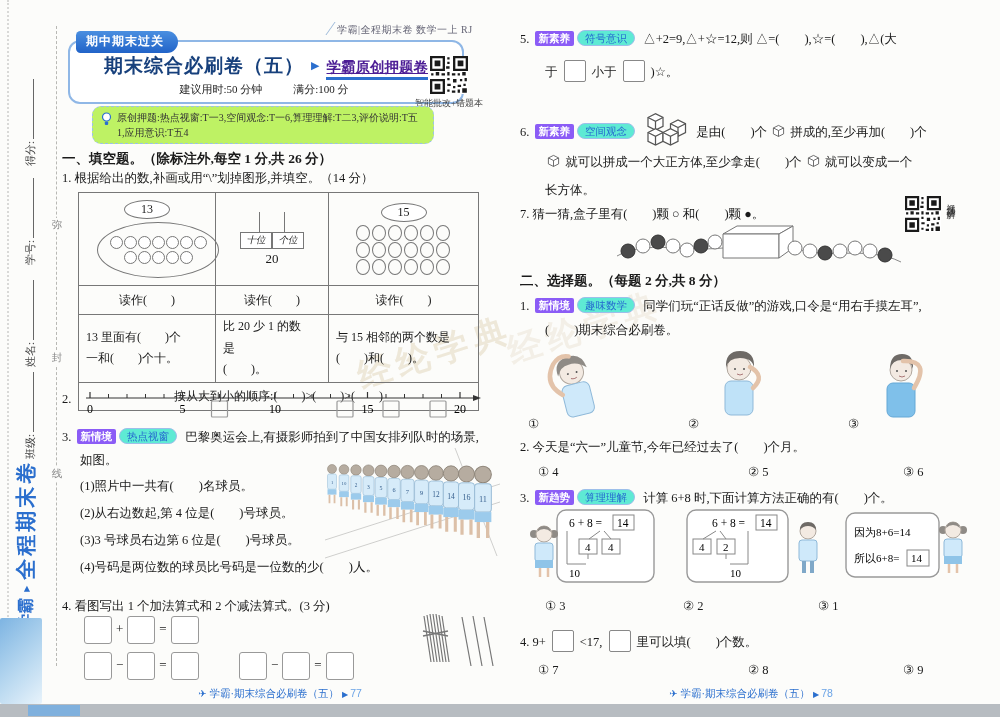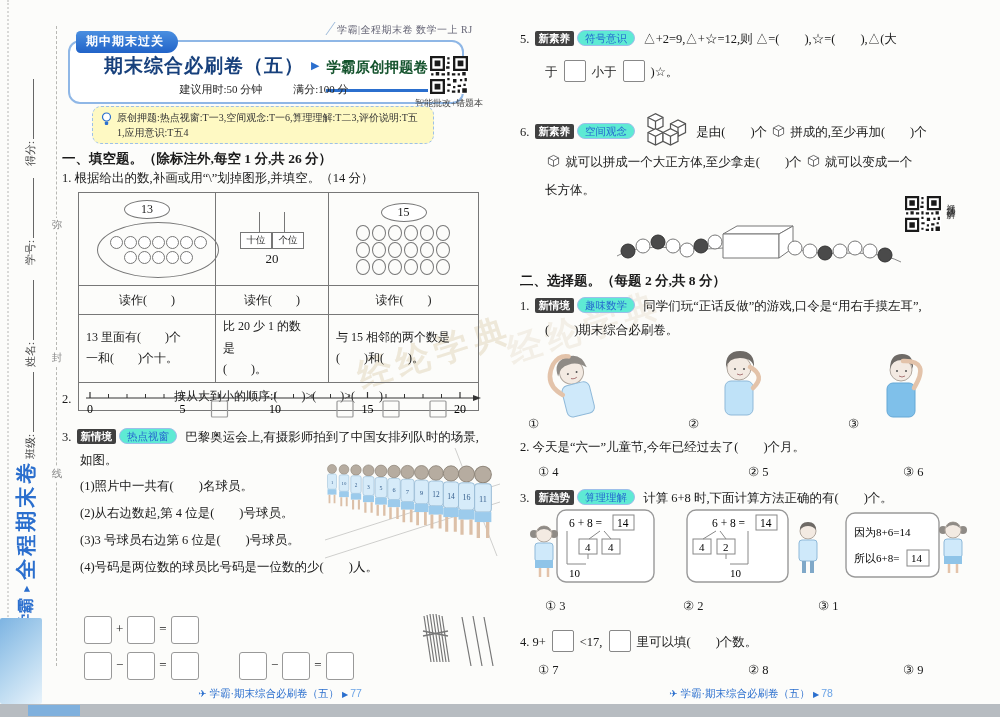--- a/index.html
+++ b/index.html
@@ -22,48 +22,48 @@
   .wm{position:absolute;font-family:"DejaVu Serif",serif;font-weight:600;font-size:34px;letter-spacing:6px;color:rgba(206,184,144,.30);transform:rotate(-18deg);pointer-events:none;}
   .wm2{color:rgba(206,184,144,.18);}
   
   .hdr-box{position:absolute;left:68px;top:40px;width:392px;height:60px;border:2px solid #8fb7e6;border-radius:12px;background:#fff;}
   .hdr-tab{position:absolute;left:6px;top:-11px;padding:2px 14px 3px 10px;background:linear-gradient(180deg,#4a8fe0,#2163c8);color:#fff;font:bold 12px "Liberation Sans",sans-serif;border-radius:5px 12px 12px 5px;letter-spacing:1px;}
   .brand-line{position:absolute;left:337px;top:23px;font-size:10px;color:#667;letter-spacing:.5px;}
   .brand-slash{position:absolute;left:330px;top:22px;width:10px;height:13px;border-left:1.5px solid #9bb8d8;transform:skewX(-35deg);}
   .title-row{position:absolute;left:0;right:0;top:11px;text-align:center;white-space:nowrap;}
   .main-title{font-family:"Liberation Sans",sans-serif;font-weight:bold;font-size:19px;color:#17407c;letter-spacing:1px;}
   .title-pointer{color:#2b6fce;font-size:11px;margin:0 7px;vertical-align:3px;}
-  .sub-title{font-family:"Liberation Sans",sans-serif;font-weight:bold;font-size:14.5px;color:#14532d;border-bottom:3px solid #2b6fce;padding-bottom:14px;}
+  .sub-title{font-family:"Liberation Sans",sans-serif;font-weight:bold;font-size:14.5px;color:#4c1d95;border-bottom:3px solid #2b6fce;padding-bottom:2px;text-decoration:underline;}
   .meta-row{position:absolute;left:0;right:4px;top:40px;text-align:center;font-size:11px;color:#222;}
   .meta-row span{margin:0 14px;}
   .qr{position:absolute;}
   .qr-cap{position:absolute;left:404px;top:97px;width:90px;text-align:center;font-size:9px;color:#444;}
-  .note-box{position:absolute;left:92px;top:106px;width:308px;border:1.5px dashed #9cc0e8;border-radius:9px;padding:3px 8px 3px 24px;font-size:10px;line-height:1.5;color:#333;background:#fef9c3;}
+  .note-box{position:absolute;left:92px;top:106px;width:308px;border:1.5px dashed #9cc0e8;border-radius:9px;padding:3px 8px 3px 24px;font-size:10px;line-height:1.5;color:#333;background:#bef264;}
   .note-bulb{position:absolute;left:7px;top:5px;}
   
   .qline{position:absolute;font-size:12.5px;white-space:nowrap;}
   .sec-head{position:absolute;font-weight:bold;font-size:13.5px;}
-  .bs{display:inline-block;background:#404040;color:#fff;font:bold 10.5px/15px "Liberation Sans",sans-serif;padding:0 4px;border-radius:2px;margin:0 3px 0 2px;vertical-align:1px;text-align:right;}
+  .bs{display:inline-block;background:#8b5cf6;color:#fff;font:bold 10.5px/15px "Liberation Sans",sans-serif;padding:0 4px;border-radius:2px;margin:0 3px 0 2px;vertical-align:1px;text-align:right;}
   .bo{display:inline-block;color:#2569cf;background:#5eead4;border:1px solid #9dbfea;border-radius:9px;font:10.5px/14px "Liberation Sans",sans-serif;padding:0 7px;margin-right:5px;vertical-align:1px;}
   .sqbox{display:inline-block;width:20px;height:20px;border:1.2px solid #888;border-radius:2px;vertical-align:-6px;margin:0 6px;background:#fff;}
   .opt{position:absolute;font-size:12.5px;}
   
   .q1t{position:absolute;left:78px;top:192px;width:400px;border-collapse:collapse;table-layout:fixed;font-size:12px;}
   .q1t td{border:1.2px solid #777;text-align:center;vertical-align:middle;padding:1px 18px;}
   .q1t .r1 td{height:90px;}
   .q1t .r2 td{height:26px;}
   .q1t .r3 td{height:44px;text-align:left;padding-left:7px;line-height:1.8;}
   .q1t .r4 td{height:25px;}
   .numoval{width:44px;height:17px;border:1px solid #777;border-radius:50%;margin:0 auto 3px;font-size:12px;line-height:17px;background:#fff;}
   .bigoval{width:120px;height:54px;border:1px solid #777;border-radius:50%;margin:0 auto;display:flex;flex-direction:column;justify-content:center;align-items:center;gap:2px;}
   .cirrow{display:flex;gap:1px;}
   .cir{width:11px;height:11px;border:1px solid #777;border-radius:50%;background:#fff;}
   .sticks2{height:20px;display:flex;justify-content:center;gap:24px;}
   .sticks2 i{width:0;border-left:1.5px solid #777;height:20px;}
-  .pv{display:flex;justify-content:center;}
+  .pv{display:flex;justify-content:center;font-style:italic;}
   .pv span{border:1px solid #777;font-size:9.5px;width:30px;line-height:15px;background:#fff;}
   .pvnum{font-size:13px;margin-top:2px;}
   .ovgrid{display:grid;grid-template-columns:repeat(6,15px);gap:1px;justify-content:center;margin-top:2px;}
   .ovgrid i{width:12px;height:14px;border:1px solid #777;border-radius:50%;}
   
   .eqrow{position:absolute;font-size:13px;white-space:nowrap;}
   .ebox{display:inline-block;width:26px;height:26px;border:1.5px solid #999;border-radius:3px;vertical-align:middle;margin:0 4px;background:#fff;}
   
   .card-svg text{font-family:"Liberation Serif",serif;}
   
@@ -391,20 +391,21 @@
       <g transform="translate(158,47.2) scale(1.67)">
           <circle cx="0" cy="-10" r="5" fill="#b6aca0" stroke="#8d8478" stroke-width=".6"></circle>
           <rect x="-5" y="-4.5" width="10" height="17" rx="2" fill="#d6ebf9" stroke="#9bbdd6" stroke-width=".6"></rect>
           <text x="0" y="6.5" text-anchor="middle" font-size="5" fill="#38618f">11</text>
           <rect x="-5" y="12.5" width="10" height="6" fill="#9ccbec"></rect>
           <path d="M-2.8,18.5 V28 M2.8,18.5 V28" stroke="#dcc0a8" stroke-width="2"></path>
         </g>
     </g>
   </svg>
 
+  <div class="qline" style="left:62px;top:598px">4. 看图写出 1 个加法算式和 2 个减法算式。(3 分)</div>
   <div class="eqrow" style="left:80px;top:616px">
     <span class="ebox"></span><span>+</span><span class="ebox"></span><span>=</span><span class="ebox"></span>
   </div>
   <div class="eqrow" style="left:80px;top:652px">
     <span class="ebox"></span><span>−</span><span class="ebox"></span><span>=</span><span class="ebox"></span>
   </div>
   <div class="eqrow" style="left:235px;top:652px">
     <span class="ebox"></span><span>−</span><span class="ebox"></span><span>=</span><span class="ebox"></span>
   </div>
   <svg class="abs" style="left:418px;top:610px" width="80" height="64">
@@ -448,20 +449,23 @@
         <use href="#cube"></use>
       </svg>
     <span>就可以拼成一个大正方体,至少拿走(　　)个</span>
     <svg width="17" height="17" viewBox="0 0 20 20" style="vertical-align:-3px">
         <use href="#cube"></use>
       </svg>
     <span>就可以变成一个</span>
   </div>
   <div class="qline" style="left:545px;top:182px">长方体。</div>
 
+  <div class="qline" style="left:520px;top:206px">
+    <span>7.</span> <span>猜一猜,盒子里有(　　)颗 ○ 和(　　)颗 ●。</span>
+  </div>
   <svg class="qr" style="left:905px;top:196px" width="36" height="36">
       <use href="#qr"></use>
     </svg>
   <div class="vert-cap" style="left:944px;top:197px">视频讲解</div>
 
   <svg class="abs" style="left:615px;top:222px" width="290" height="50">
     <path d="M2,34 C30,18 70,30 108,26 M174,24 C210,40 250,22 286,40" stroke="#888" stroke-width="1" fill="none"></path>
     <g>
       <polygon points="108,12 122,4 178,4 164,12" fill="#fff" stroke="#777"></polygon>
       <polygon points="108,12 164,12 164,36 108,36" fill="#fff" stroke="#777"></polygon>

